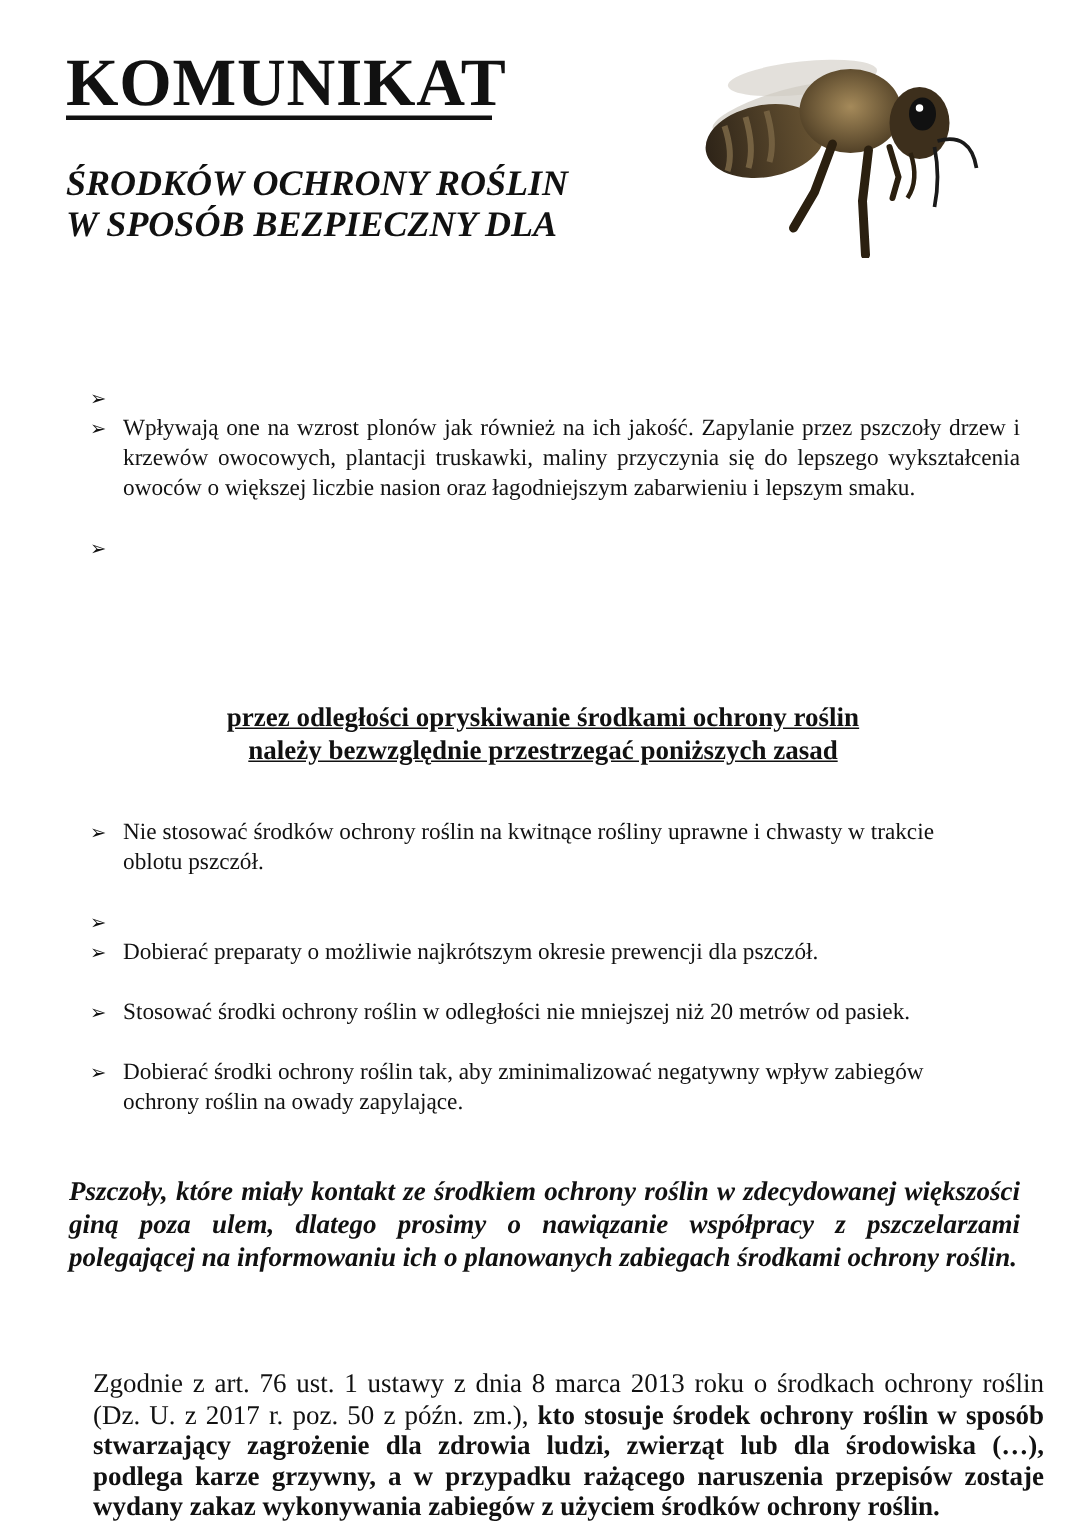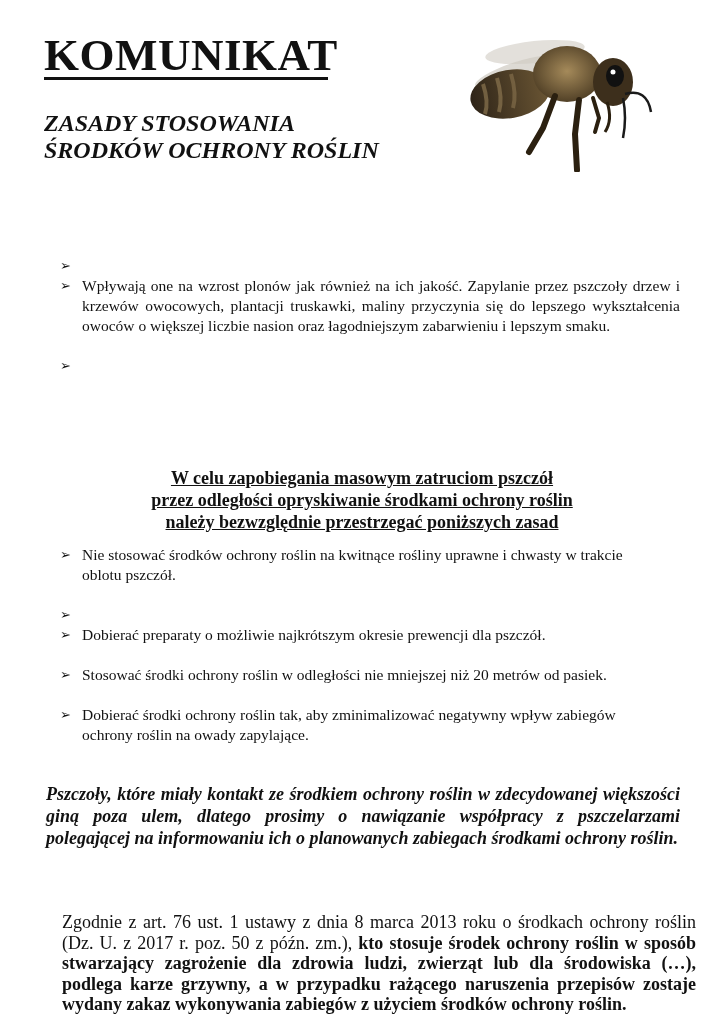--- a/index.html
+++ b/index.html
@@ -27,22 +27,22 @@
            text-align-last: left; margin: 16px; }
   .legal b { font-weight: bold; }
 </style>
 </head>
 <body>
 
 <h1 class="abs title">KOMUNIKAT</h1>
 <div class="abs title-underline"></div>
 
 <h2 class="abs subtitle">
-  <span>ZASADY STOSOWANIA</span>
   <span>ŚRODKÓW OCHRONY ROŚLIN</span>
+  <span>W SPOSÓB BEZPIECZNY DLA</span>
 </h2>
 
 <div class="abs bee">
   <svg width="210" height="150" viewBox="0 0 210 150">
     <defs>
       <radialGradient id="thorax" cx="50%" cy="45%" r="60%">
         <stop offset="0%" stop-color="#a58a5a"></stop>
         <stop offset="100%" stop-color="#4a3a22"></stop>
       </radialGradient>
       <linearGradient id="abd" x1="0" x2="1" y1="0" y2="0">
@@ -85,21 +85,20 @@
     <span class="bullet">➢</span>
     <span>Wpływają one na wzrost plonów jak również na ich jakość. Zapylanie przez pszczoły drzew i krzewów owocowych, plantacji truskawki, maliny przyczynia się do lepszego wykształcenia owoców o większej liczbie nasion oraz łagodniejszym zabarwieniu i lepszym smaku.</span>
   </li>
   <li class="sep-gap" aria-hidden="true"></li>
   <li class="justify">
     <span class="bullet">➢</span>
   </li>
 </ul>
 
 <h3 class="abs center-head">
-  <span>W celu zapobiegania masowym zatruciom pszczół</span>
   <span>przez odległości opryskiwanie środkami ochrony roślin</span>
   <span>należy bezwzględnie przestrzegać poniższych zasad</span>
 </h3>
 
 <ul class="abs list" style="top:545px; width:600px;">
   <li>
     <span class="bullet">➢</span>
     <span>Nie stosować środków ochrony roślin na kwitnące rośliny uprawne i chwasty w trakcie oblotu pszczół.</span>
   </li>
   <li class="sep-gap" aria-hidden="true"></li>

